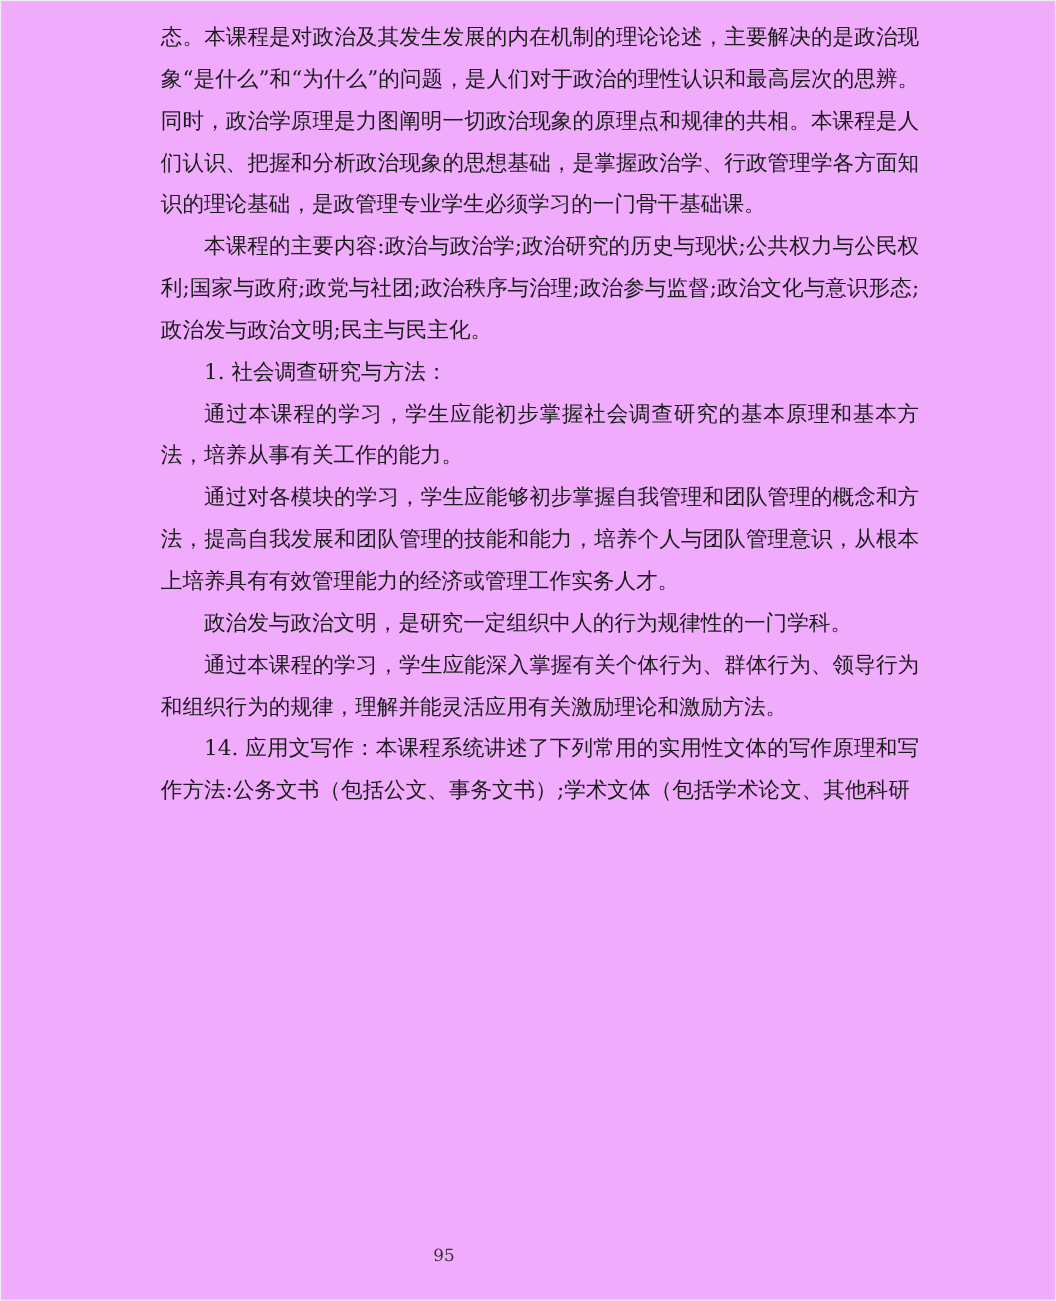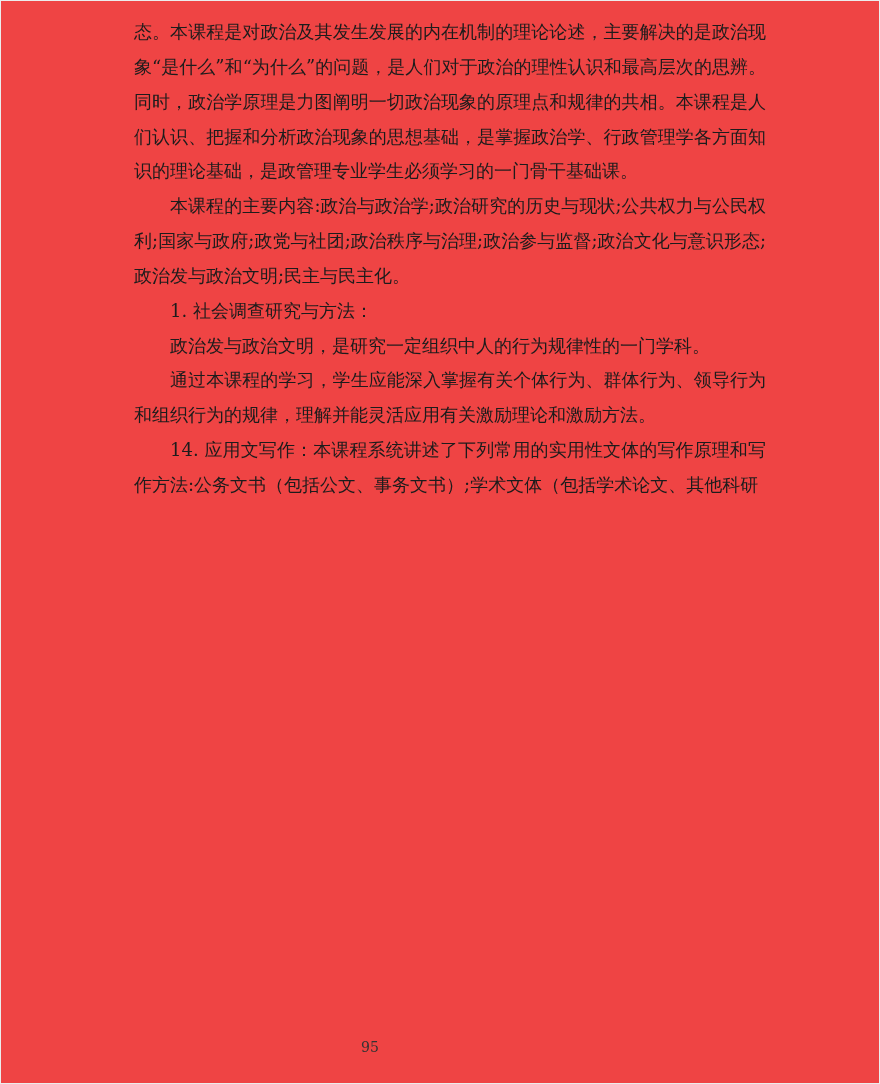--- a/index.html
+++ b/index.html
@@ -13,21 +13,21 @@
     position: relative;
     overflow: hidden;
     font-family: "DejaVu Serif", serif;
   }
   .page {
     position: absolute;
     left: 0;
     top: 0;
     width: 878px;
     height: 1082px;
-    background: #ef4444;
+    background: #f0abfc;
     border: 1px solid #ececec;
     box-sizing: content-box;
   }
   .text-block {
     position: absolute;
     left: 133px;
     top: 14px;
     width: 632px;
     font-size: 18px;
     line-height: 34.85px;
@@ -56,20 +56,22 @@
   }
 </style>
 </head>
 <body>
 
 <div class="page">
   <div class="text-block">
     <p class="no-indent">态。本课程是对政治及其发生发展的内在机制的理论论述，主要解决的是政治现象“是什么”和“为什么”的问题，是人们对于政治的理性认识和最高层次的思辨。同时，政治学原理是力图阐明一切政治现象的原理点和规律的共相。本课程是人们认识、把握和分析政治现象的思想基础，是掌握政治学、行政管理学各方面知识的理论基础，是政管理专业学生必须学习的一门骨干基础课。</p>
     <p>本课程的主要内容:政治与政治学;政治研究的历史与现状;公共权力与公民权利;国家与政府;政党与社团;政治秩序与治理;政治参与监督;政治文化与意识形态;政治发与政治文明;民主与民主化。</p>
     <p>1. 社会调查研究与方法：</p>
+    <p>通过本课程的学习，学生应能初步掌握社会调查研究的基本原理和基本方法，培养从事有关工作的能力。</p>
+    <p>通过对各模块的学习，学生应能够初步掌握自我管理和团队管理的概念和方法，提高自我发展和团队管理的技能和能力，培养个人与团队管理意识，从根本上培养具有有效管理能力的经济或管理工作实务人才。</p>
     <p>政治发与政治文明，是研究一定组织中人的行为规律性的一门学科。</p>
     <p>通过本课程的学习，学生应能深入掌握有关个体行为、群体行为、领导行为和组织行为的规律，理解并能灵活应用有关激励理论和激励方法。</p>
     <p>14. 应用文写作：本课程系统讲述了下列常用的实用性文体的写作原理和写作方法:公务文书（包括公文、事务文书）;学术文体（包括学术论文、其他科研</p>
   </div>
   <div class="footer">
     <span>95</span>
   </div>
 </div>
 
 </body></html>

